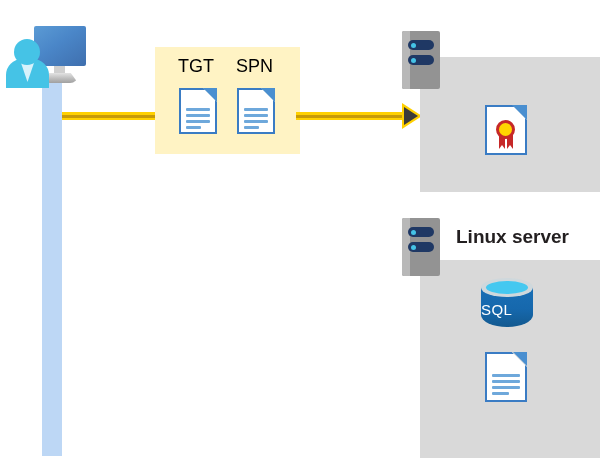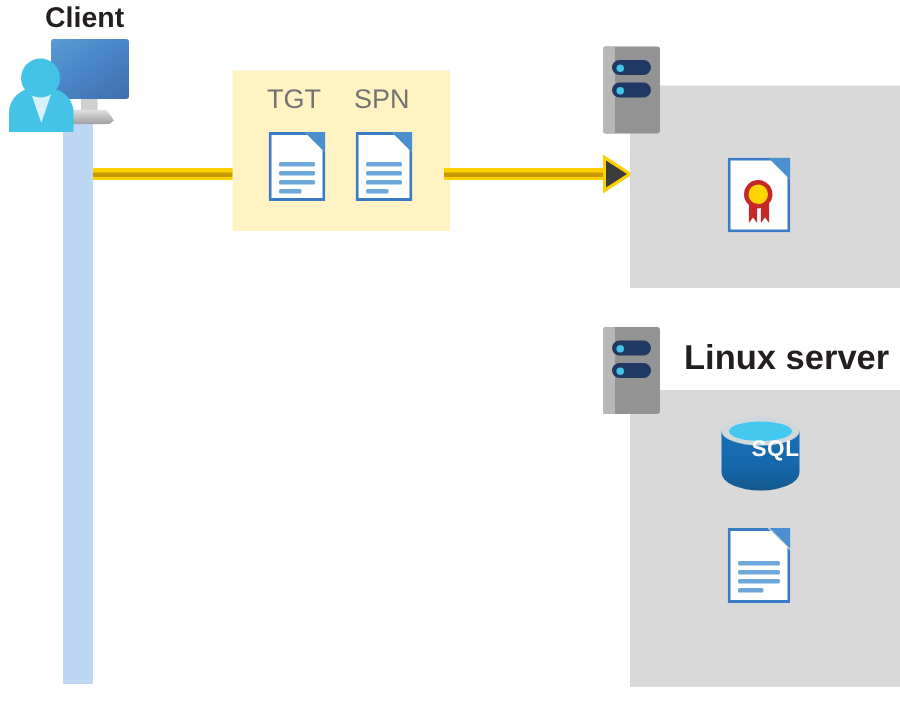--- a/index.html
+++ b/index.html
@@ -21,21 +21,21 @@
   
   .title-bold {
     position: absolute;
     font-weight: bold;
     color: #231f20;
     line-height: 1.12;
     white-space: pre-line;
   }
   .plain-label {
     position: absolute;
-    color: #737373;
+    color: #000000;
     white-space: nowrap;
   }
 
   
   #client-lifeline {
     position: absolute;
     left: 42px;
     top: 78px;
     width: 20px;
     height: 378px;
@@ -246,21 +246,21 @@
     background: #45c3e6;
   }
   .server-icon .bar.b1 { top: 9px; }
   .server-icon .bar.b2 { top: 24px; }
 
   #dc-server    { left: 402px; top: 31px; }
   #linux-server { left: 402px; top: 218px; }
 
   
   #dc-title    { left: 458px; top: 3px;   font-size: 19px; }
-  #linux-title { left: 456px; top: 226px; font-size: 23px; }
+  #linux-title { left: 456px; top: 226px; font-size: 19px; }
 
   
   #cert-icon {
     position: absolute;
     left: 485px;
     top: 105px;
     width: 42px;
     height: 50px;
   }
   #cert-icon .doc-body { clip-path: polygon(0 0, 66% 0, 100% 30%, 100% 100%, 0 100%); }
@@ -313,43 +313,42 @@
   .db-top-inner {
     position: absolute;
     left: 5px; top: 3px;
     width: 42px; height: 13px;
     border-radius: 50%;
     background: #44c8f0;
   }
   .db-text {
     position: absolute;
     left: 0; right: 0;
-    top: 13px;
-    text-align: right;
+    top: 23px;
+    text-align: left;
     color: #ffffff;
     font-size: 15px;
-    font-weight: bold;
+    font-weight: normal;
     letter-spacing: 0.4px;
   }
 
   #keytab-label {
     left: 444px;
     top: 421px;
     font-size: 19px;
     color: #3a3a3a;
   }
 </style>
 </head>
 <body>
 
 <div id="canvas">
 
   <div id="client-lifeline"></div>
 
-  <div class="title-bold" id="client-title">Client</div>
 
   <div id="client-icon">
     <div class="mon-screen"></div>
     <div class="mon-neck"></div>
     <div class="mon-base"></div>
     <div class="person-body"></div>
     <div class="person-collar"></div>
     <div class="person-head"></div>
   </div>
 

